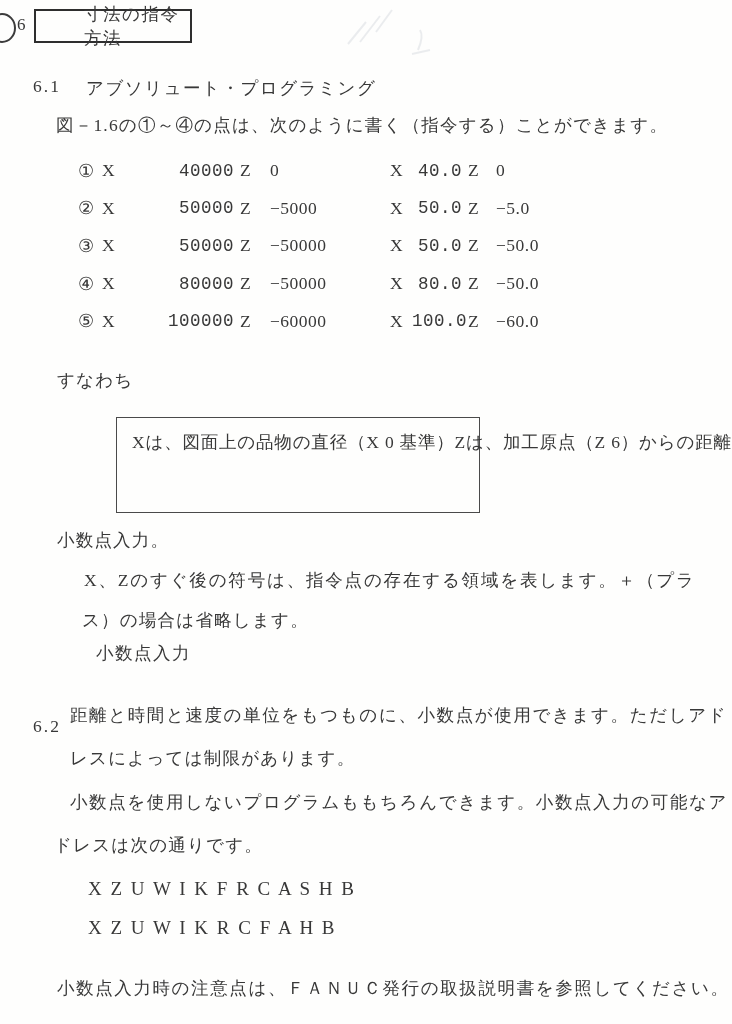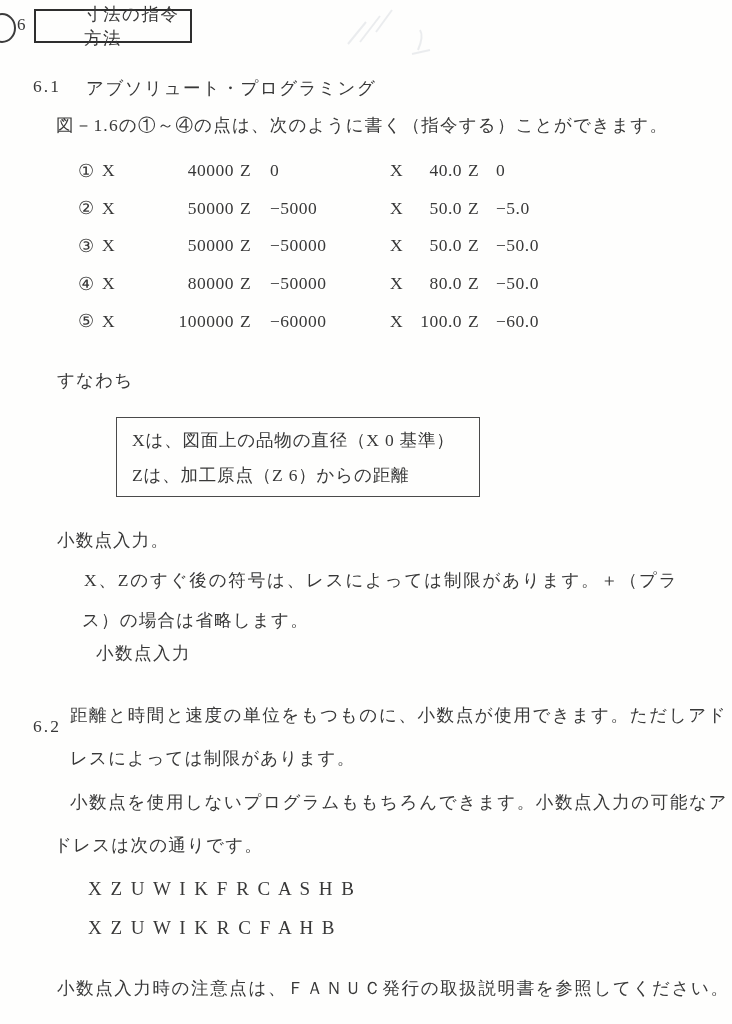--- a/index.html
+++ b/index.html
@@ -31,28 +31,28 @@
   .htitle{position:absolute;font-size:17.5px;letter-spacing:1.5px;}
   
   #points{position:absolute;left:78px;top:152px;}
   .prow{
     display:grid;
     grid-template-columns:24px 22px 110px 36px 110px 10px 22px 50px 34px 80px;
     height:37.6px;align-items:center;
     font-size:17.5px;letter-spacing:0.5px;
   }
   .prow .marker{font-size:18px;}
-  .prow .num-r{text-align:right;}
+  .prow .num-r{text-align:right;font-family:Liberation Mono, monospace;}
   .prow .zcell{padding-left:6px;}
   
   #def-box{
     position:absolute;left:116px;top:417px;width:332px;height:70px;
     border:1.5px solid #4a4a4a;
-    padding:4px 15px;
-    display:flex;flex-direction:column;justify-content:space-around;
+    padding:12px 15px;
+    display:flex;flex-direction:row;justify-content:space-around;
   }
   #def-box .bl{font-size:17.5px;letter-spacing:0.8px;white-space:nowrap;}
   
   .addr{position:absolute;font-size:19px;letter-spacing:2px;white-space:nowrap;}
 </style>
 </head>
 <body>
 
 <div id="page">
 
@@ -136,21 +136,21 @@
   </div>
 
   <div class="line" style="left:57px;top:368px;">すなわち</div>
 
   <div id="def-box">
     <div class="bl">Xは、図面上の品物の直径（X 0 基準）</div>
     <div class="bl">Zは、加工原点（Z 6）からの距離</div>
   </div>
 
   <div class="line" style="left:57px;top:528px;">小数点入力。</div>
-  <div class="line" style="left:84px;top:568px;letter-spacing:1.8px;">X、Zのすぐ後の符号は、レスによっては制限があります。＋（プラ</div>
+  <div class="line" style="left:84px;top:568px;letter-spacing:1.8px;">X、Zのすぐ後の符号は、指令点の存在する領域を表します。＋（プラ</div>
   <div class="line" style="left:82px;top:608px;">ス）の場合は省略します。</div>
 
   <div class="hnum" style="left:33px;top:691px;margin-top:25px;">6.2</div>
   <div class="htitle" style="left:84px;top:641px;margin-left:12px;">小数点入力</div>
 
   <div class="line" style="left:70px;top:746px;">レスによっては制限があります。</div>
   <div class="line" style="left:70px;top:703px;letter-spacing:1.6px;">距離と時間と速度の単位をもつものに、小数点が使用できます。ただしアド</div>
   <div class="line" style="left:70px;top:790px;letter-spacing:1.6px;">小数点を使用しないプログラムももちろんできます。小数点入力の可能なア</div>
   <div class="line" style="left:54px;top:833px;">ドレスは次の通りです。</div>
 

